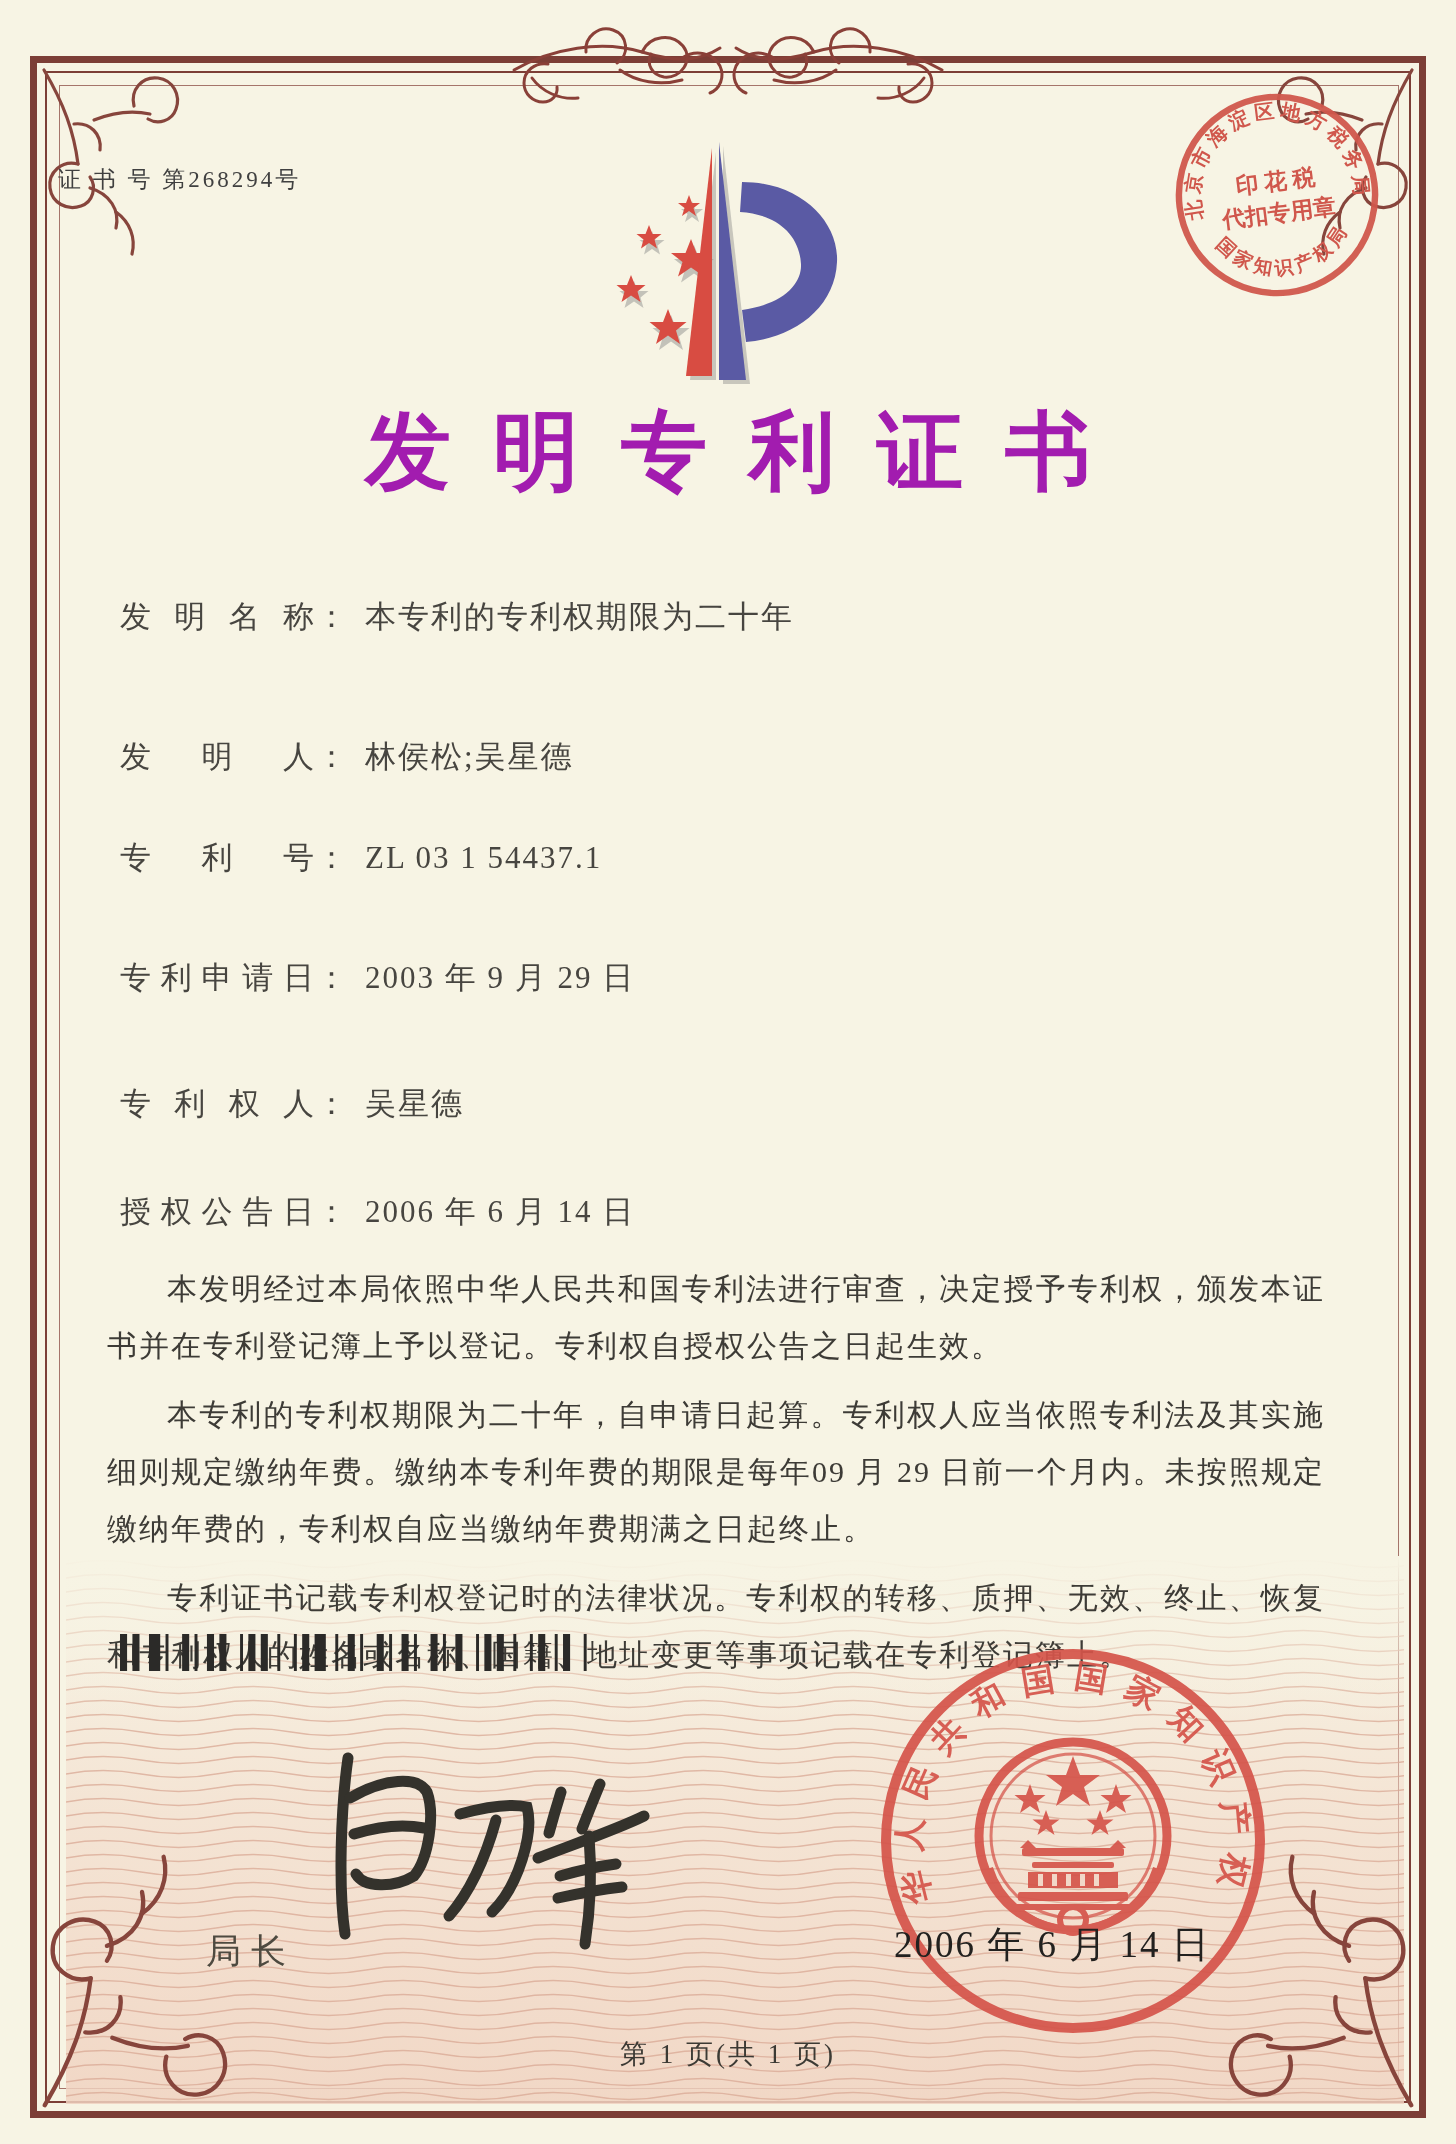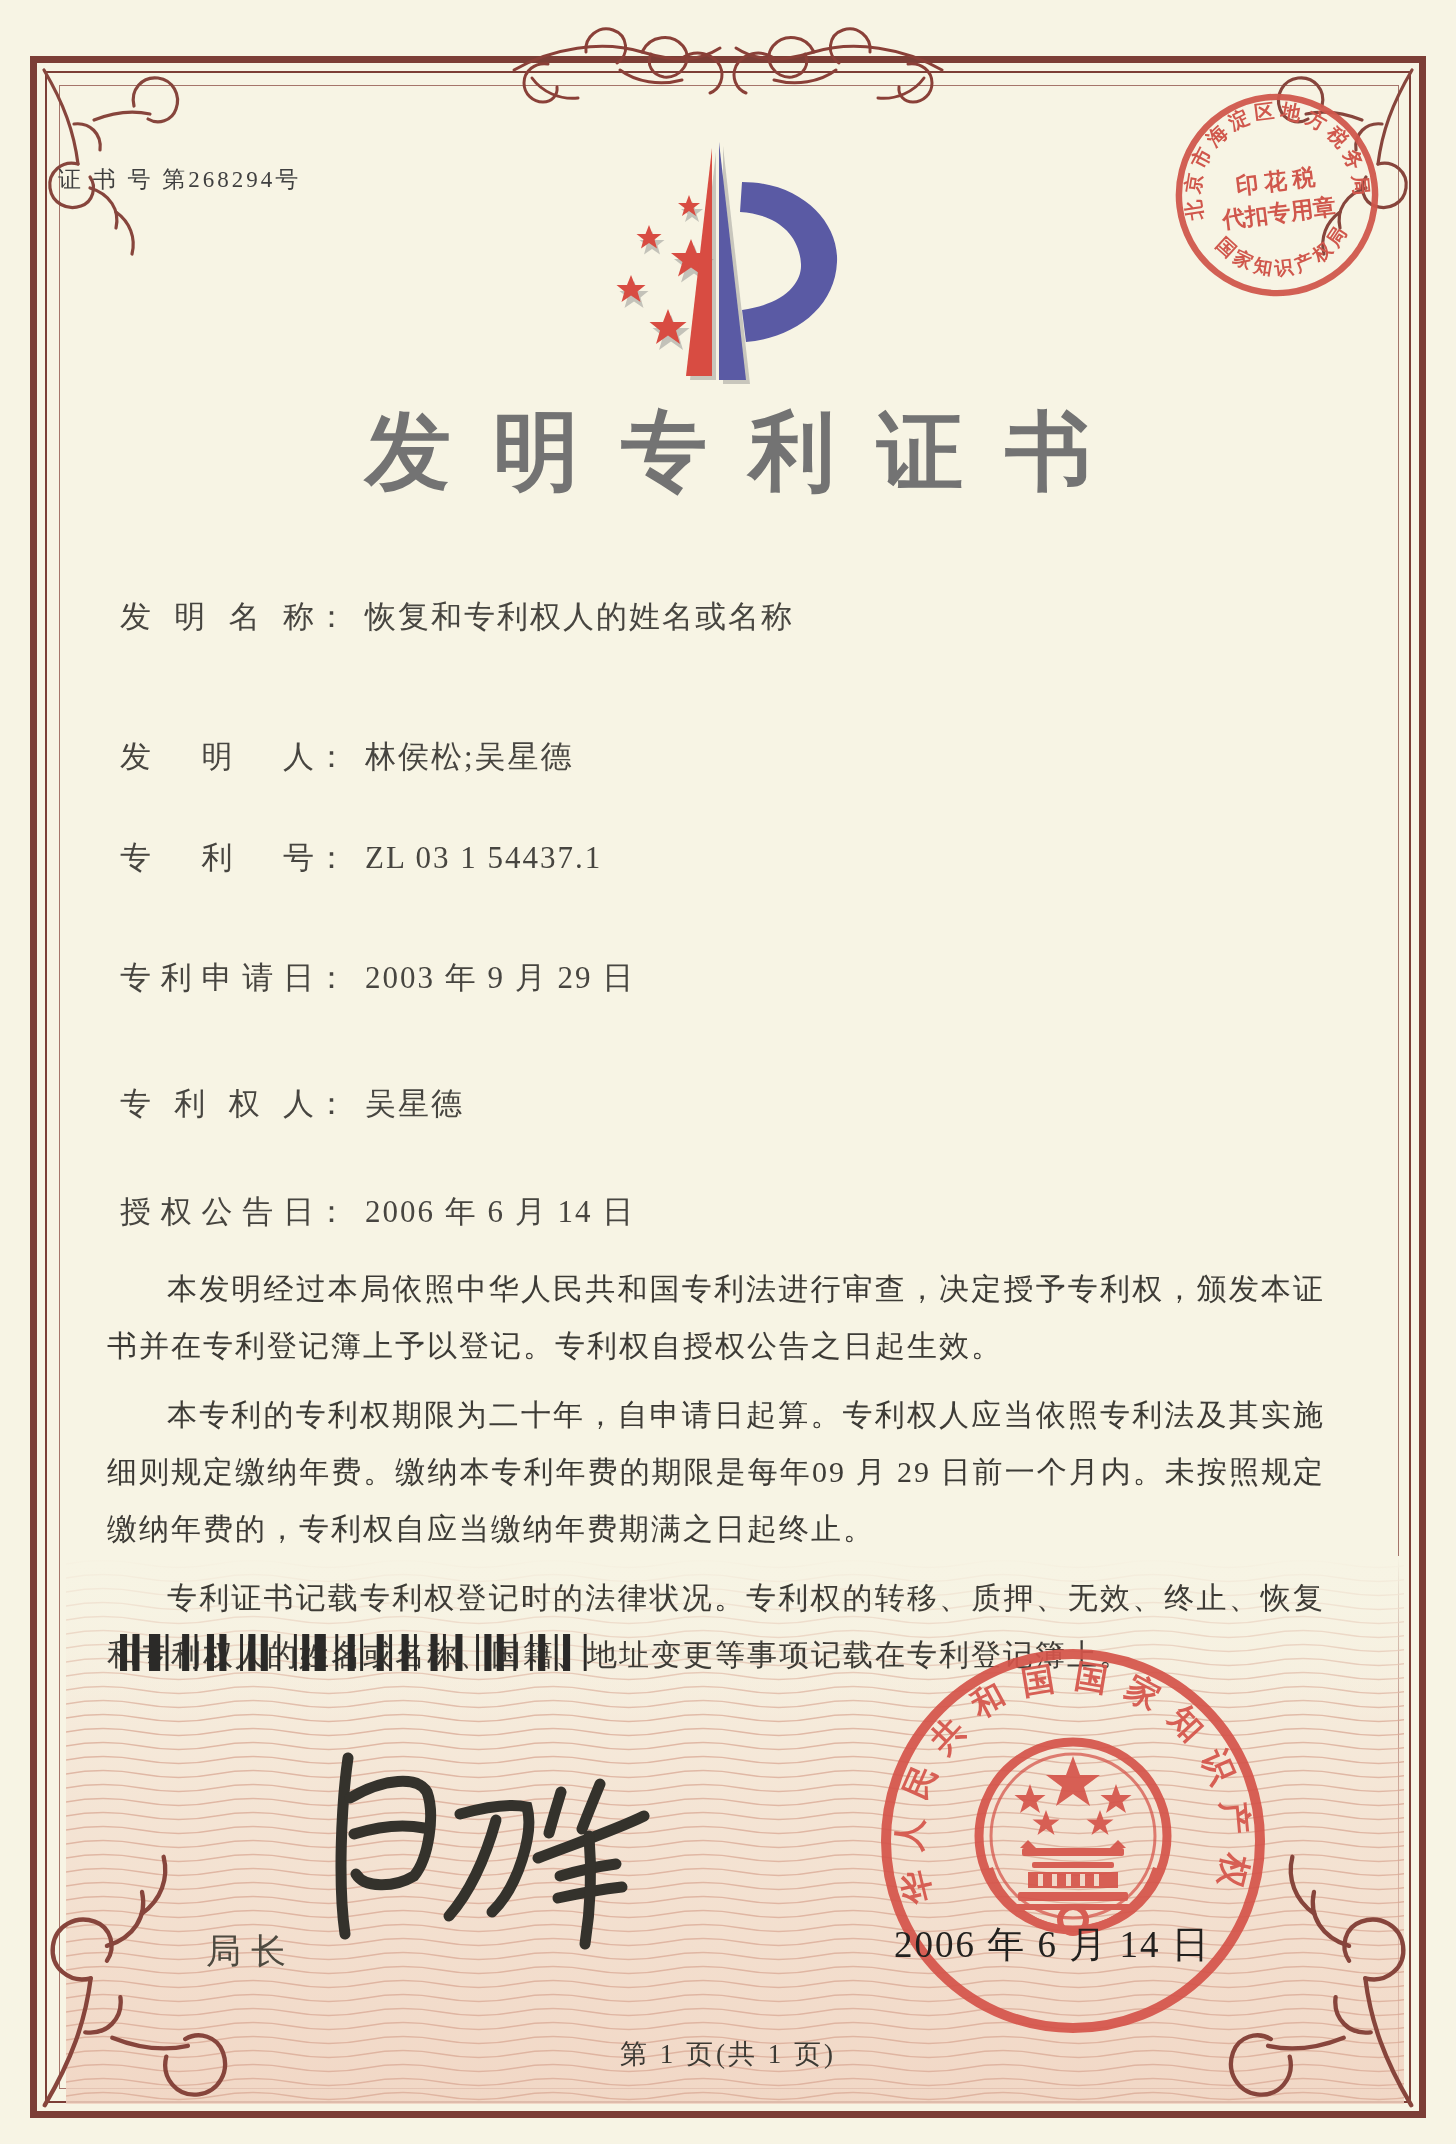--- a/index.html
+++ b/index.html
@@ -13,21 +13,21 @@
   .abs{position:absolute;}
   
   .frame-outer{left:30px;right:30px;top:56px;bottom:26px;border:7px solid #7c3e36;}
   .frame-mid{left:45px;right:45px;top:71px;bottom:41px;border:2px solid #7c3e36;}
   .frame-inner{left:59px;right:57px;top:85px;bottom:55px;border:1px solid #a5746a;}
   .ornaments{left:0;top:0;width:1456px;height:2144px;pointer-events:none;}
   
   .cert-no{left:58px;top:164px;font-size:23px;letter-spacing:3px;color:#404040;}
   .logo-svg{left:596px;top:130px;width:250px;height:262px;}
   .title{left:0;top:394px;width:100%;text-align:center;font-size:86px;font-weight:600;
-         letter-spacing:42px;padding-left:42px;box-sizing:border-box;color:#737373;}
+         letter-spacing:42px;padding-left:42px;box-sizing:border-box;color:#a21caf;}
   .tax-stamp{left:1168px;top:86px;width:218px;height:218px;transform:rotate(-7deg);}
   
   .field-row{left:120px;font-size:31px;letter-spacing:2px;color:#474540;white-space:nowrap;}
   .flabel{display:inline-block;width:196px;text-align:justify;text-align-last:justify;vertical-align:top;}
   .fcolon{display:inline-block;margin-right:16px;}
   .fvalue{display:inline-block;}
   
   .paragraphs{left:95px;top:1248px;width:1242px;font-size:30px;line-height:57px;
               letter-spacing:2px;text-align:justify;color:#3d3b36;}
   .paragraphs p{margin:12px;text-indent:2em;}
@@ -136,21 +136,21 @@
     <textPath href="#taxArcTop" startOffset="50%" text-anchor="middle">北京市海淀区地方税务局</textPath>
   </text>
   <text font-size="19" fill="#d0574c" letter-spacing="4" font-weight="bold">
     <textPath href="#taxArcBottom" startOffset="50%" text-anchor="middle">国家知识产权局</textPath>
   </text>
   <text x="110" y="104" text-anchor="middle" font-size="23" font-weight="bold" fill="#d0574c">印 花 税</text>
   <text x="110" y="136" text-anchor="middle" font-size="23" font-weight="bold" fill="#d0574c">代扣专用章</text>
 </svg>
 
 <div class="abs field-row" style="top:596px">
-  <span class="flabel">发明名称</span><span class="fcolon">：</span><span class="fvalue">恢复和专利权人的姓名或名称</span>
+  <span class="flabel">发明名称</span><span class="fcolon">：</span><span class="fvalue">本专利的专利权期限为二十年</span>
 </div>
 <div class="abs field-row" style="top:736px">
   <span class="flabel">发明人</span><span class="fcolon">：</span><span class="fvalue">林侯松;吴星德</span>
 </div>
 <div class="abs field-row" style="top:837px">
   <span class="flabel">专利号</span><span class="fcolon">：</span><span class="fvalue">ZL 03 1 54437.1</span>
 </div>
 <div class="abs field-row" style="top:957px">
   <span class="flabel">专利申请日</span><span class="fcolon">：</span><span class="fvalue">2003 年 9 月 29 日</span>
 </div>

